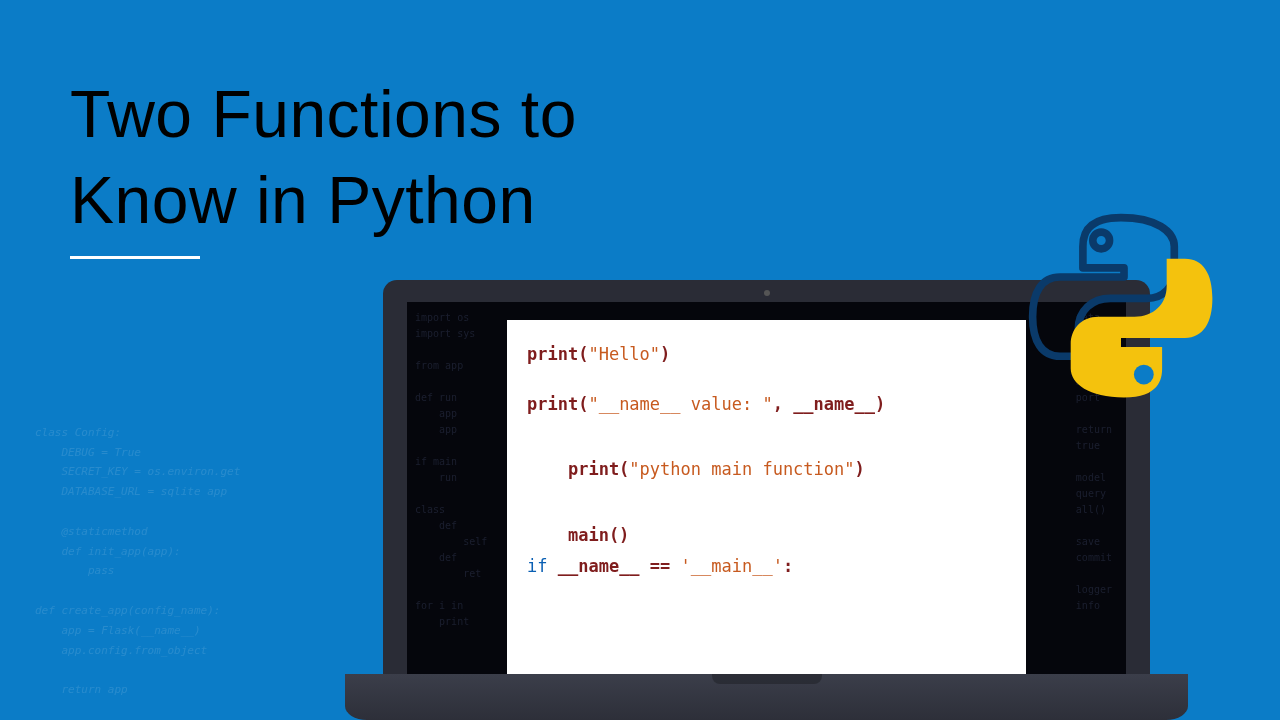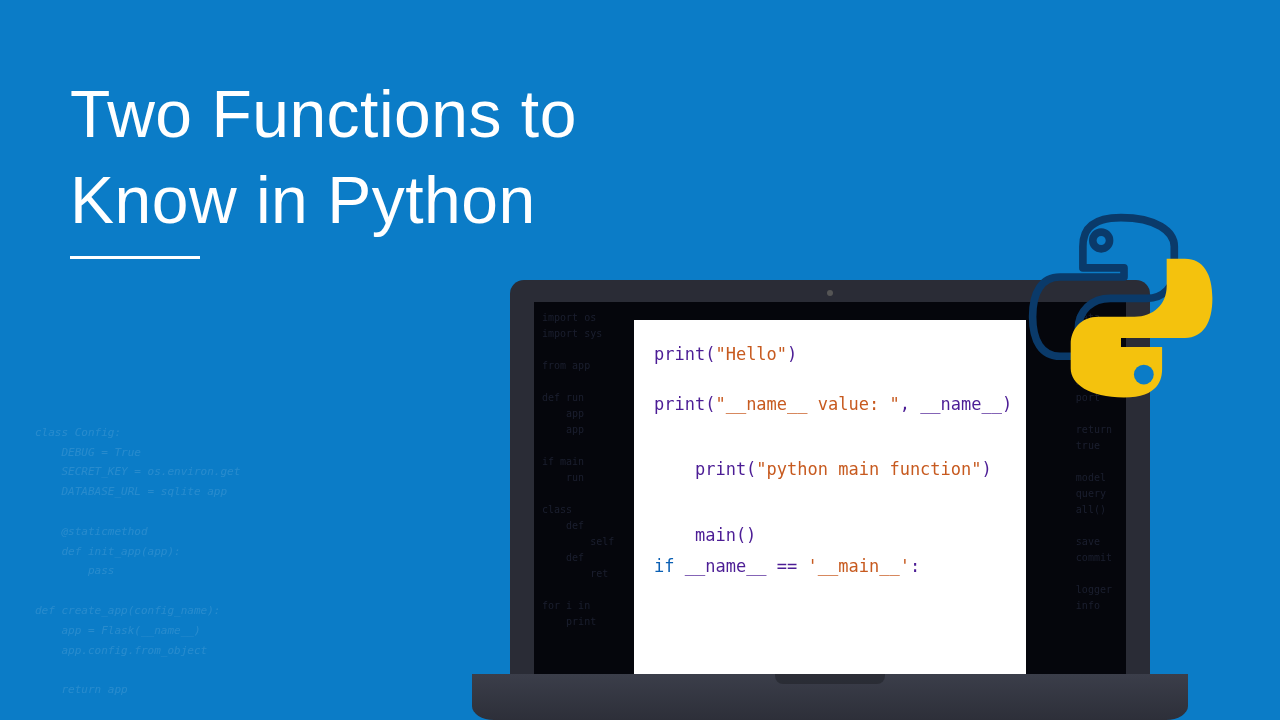--- a/index.html
+++ b/index.html
@@ -8,21 +8,21 @@
     height: 720px;
     background: #0b7cc7;
     font-family: "Segoe UI", "Helvetica Neue", Arial, sans-serif;
     position: relative;
     overflow: hidden;
   }
   .title {
     position: absolute;
     left: 70px;
     top: 72px;
-    color: #ffffff;
+    color: #000000;
     font-size: 66px;
     font-weight: 300;
     line-height: 1.3;
     letter-spacing: 0.5px;
   }
   .title-underline {
     position: absolute;
     left: 70px;
     top: 256px;
     width: 130px;
@@ -41,21 +41,21 @@
   .bg-code.left {
     left: 35px;
     bottom: 20px;
     width: 420px;
     font-style: italic;
   }
   .laptop {
     position: absolute;
     right: 130px;
     bottom: 0;
-    width: 640px;
+    width: 767px;
     height: 440px;
   }
   .bezel {
     position: absolute;
     left: 0; right: 0; top: 0;
     height: 400px;
     background: #2a2c36;
     border-radius: 14px 14px 0 0;
     padding: 22px 24px 0 24px;
   }
@@ -94,21 +94,21 @@
     padding: 22px 20px;
     font-family: "Consolas", "Menlo", monospace;
     font-size: 17px;
     line-height: 1.5;
     color: #222;
   }
   .editor .row { margin-bottom: 6px; white-space: pre; }
   .editor .gap { height: 18px; }
   .editor .big-gap { height: 34px; }
   .kw { color: #0a5fb3; }
-  .fn { color: #4c1d95; }
+  .fn { color: #7f1d1d; font-weight: bold; }
   .str { color: #c75a1f; }
   .base {
     position: absolute;
     left: -38px; right: -38px;
     bottom: 0;
     height: 46px;
     background: linear-gradient(#3b3e4a, #2d2f39);
     border-radius: 0 0 22px 22px / 0 0 14px 14px;
   }
   .base::before {

